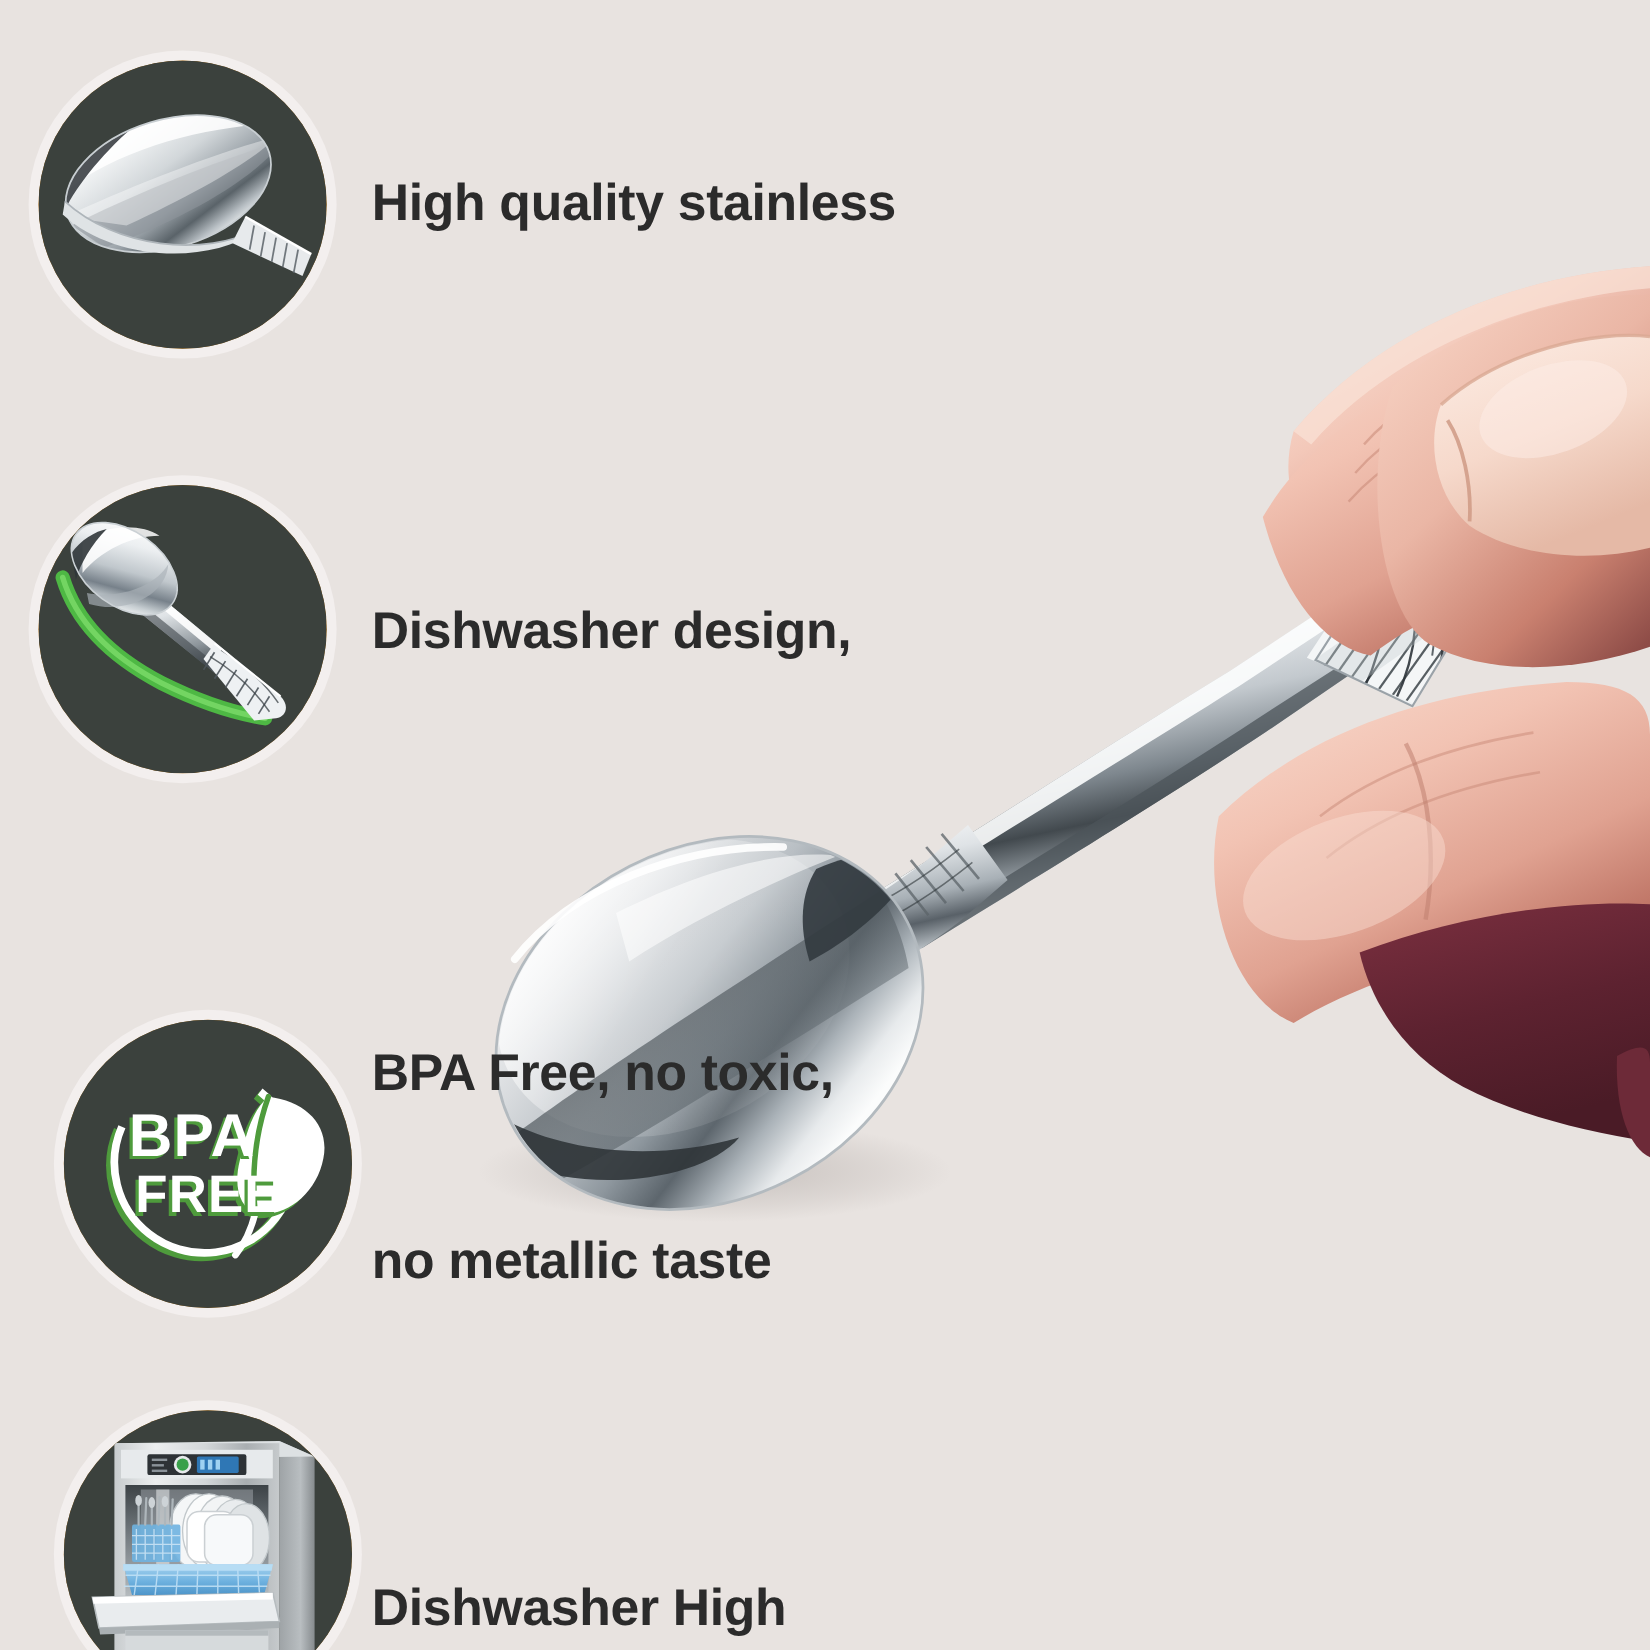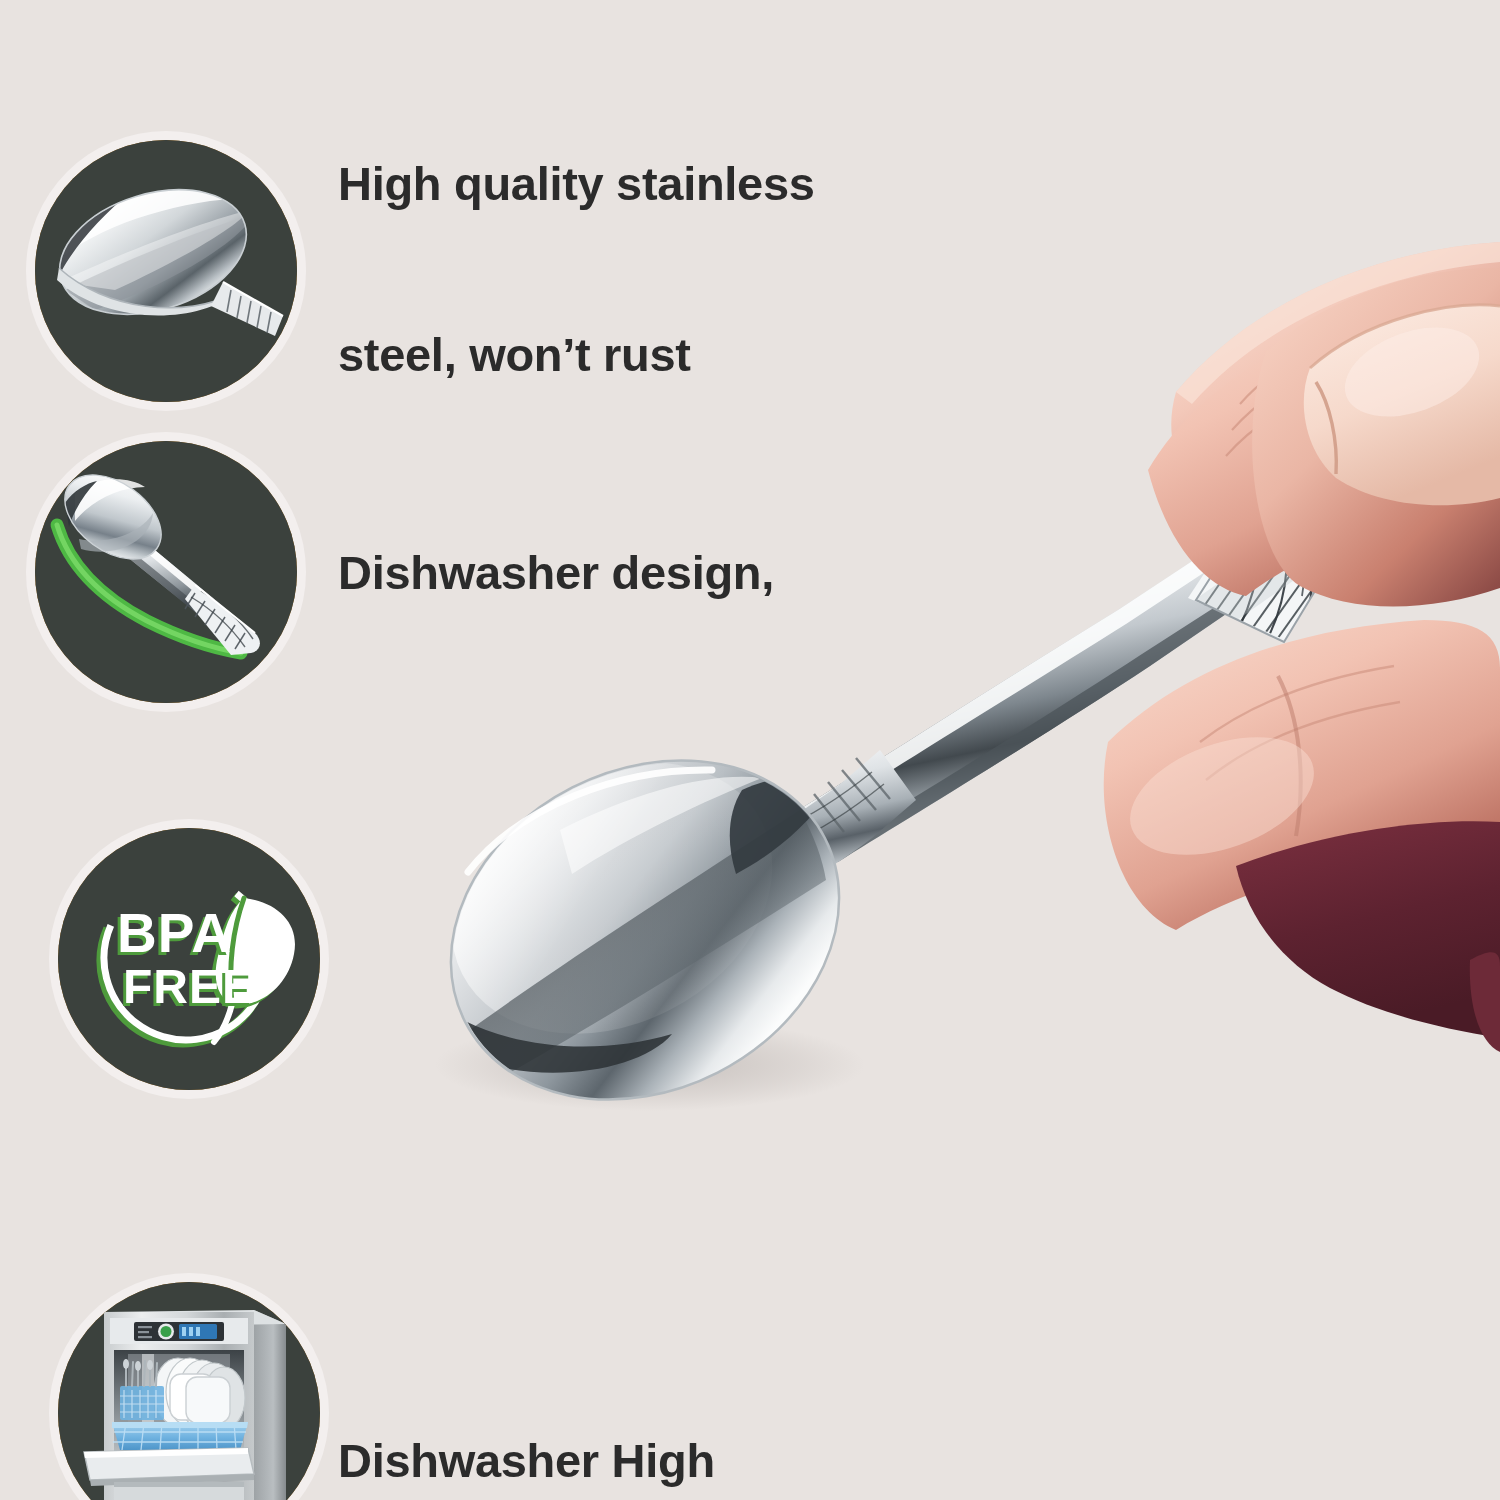--- a/index.html
+++ b/index.html
@@ -339,21 +339,20 @@
             <path d="M206 156 L 202 178"></path>
           <path d="M216 161 L 212 183"></path>
             <path d="M226 166 L 222 188"></path>
           <path d="M236 172 L 232 193"></path>
         </g>
         <path d="M188 142 L 248 176" fill="none" stroke="#ffffff" stroke-width="2.2"></path>
       </svg>
     </div>
     <div class="caption">
       <span class="ln">High quality stainless</span>
-      <span class="ln">steel, won’t rust</span>
     </div>
   </div>
 
   <div class="feature" id="row-2">
     <div class="badge">
       <svg viewBox="0 0 262 262" xmlns="http://www.w3.org/2000/svg">
         <defs>
           <linearGradient id="f2bowl" x1="0.1" y1="0" x2="0.7" y2="1">
             <stop offset="0%" stop-color="#ffffff"></stop>
             <stop offset="28%" stop-color="#eceff1"></stop>
@@ -424,20 +423,24 @@
         <path d="M186 70 C 176 98, 170 134, 174 176" fill="none" stroke="#4e9b3c" stroke-width="5" stroke-linecap="round"></path>
 
         <path d="M174 176 C 170 192, 164 204, 156 214" fill="none" stroke="#ffffff" stroke-width="6" stroke-linecap="round"></path>
 
         <text x="56" y="127" font-family="'Liberation Sans', sans-serif" font-size="55" font-weight="bold" fill="#4e9b3c" letter-spacing="1">BPA</text>
         <text x="62" y="178" font-family="'Liberation Sans', sans-serif" font-size="48" font-weight="bold" fill="#4e9b3c" letter-spacing="1">FREE</text>
 
         <text x="59" y="124" font-family="'Liberation Sans', sans-serif" font-size="55" font-weight="bold" fill="#ffffff" letter-spacing="1">BPA</text>
         <text x="65" y="175" font-family="'Liberation Sans', sans-serif" font-size="48" font-weight="bold" fill="#ffffff" letter-spacing="1">FREE</text>
       </svg>
+    </div>
+    <div class="caption">
+      <span class="ln">BPA Free, no toxic,</span>
+      <span class="ln">no metallic taste</span>
     </div>
   </div>
 
   <div class="feature" id="row-4">
     <div class="badge">
       <svg viewBox="0 0 262 262" xmlns="http://www.w3.org/2000/svg">
         <defs>
           <linearGradient id="steelBody" x1="0" y1="0" x2="1" y2="0">
             <stop offset="0%" stop-color="#c8ccce"></stop>
             <stop offset="25%" stop-color="#eceeef"></stop>

